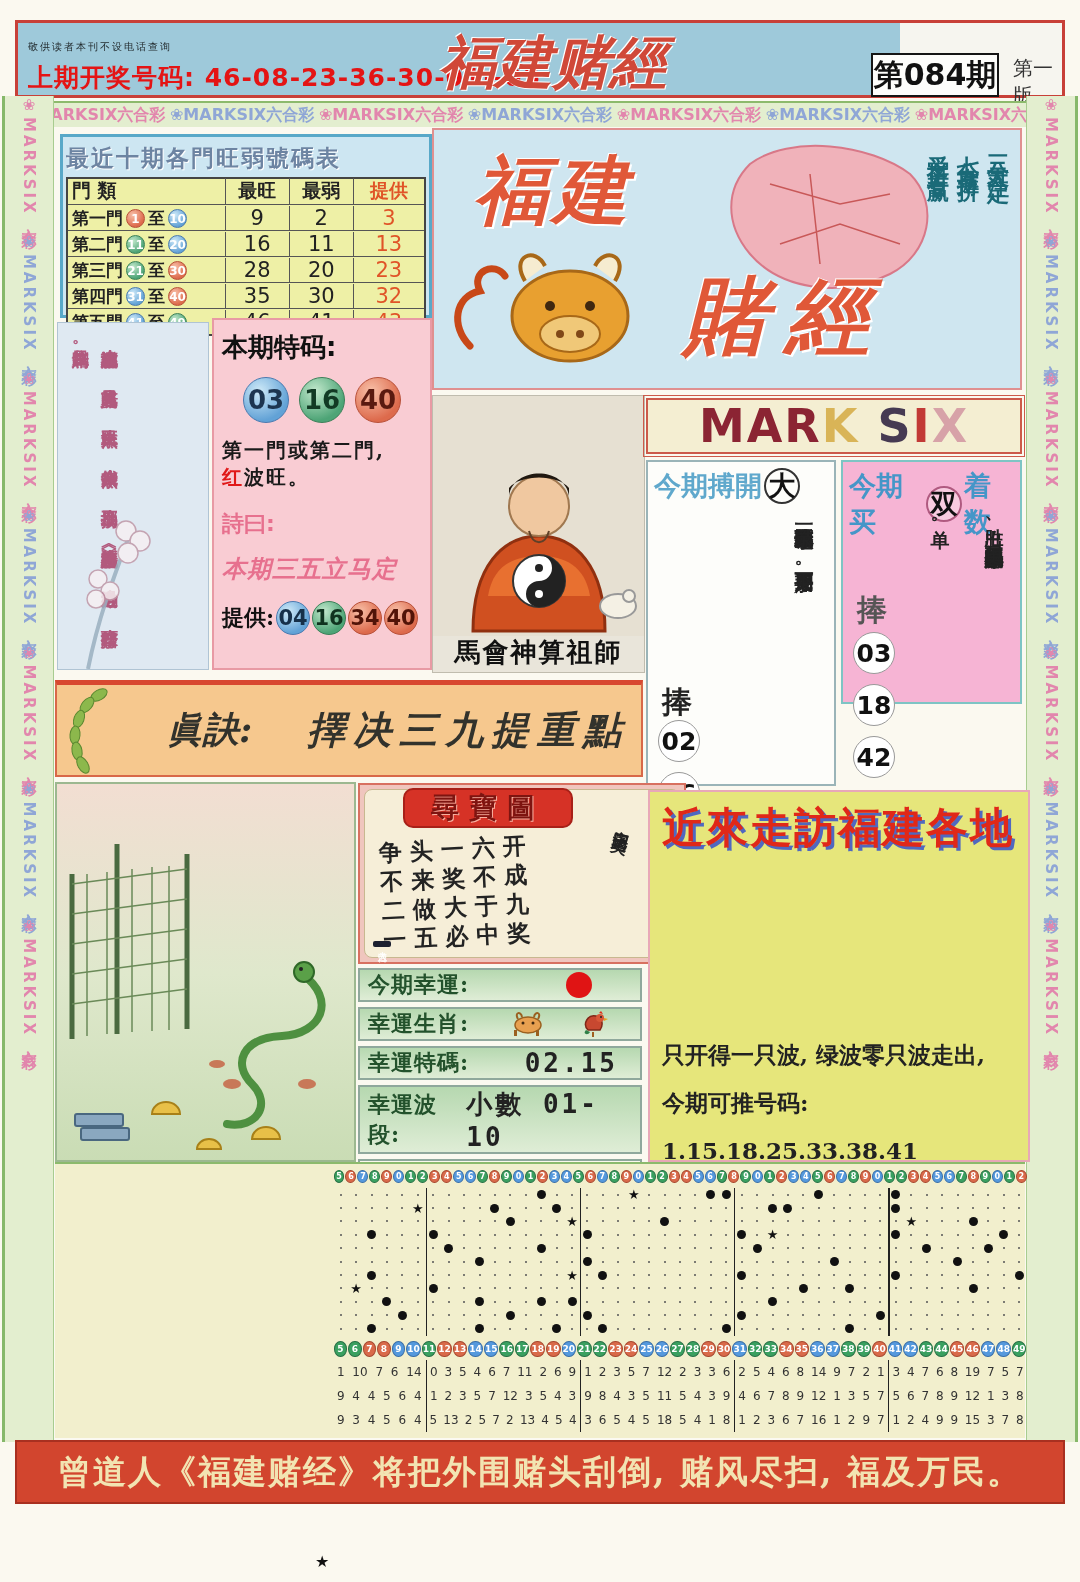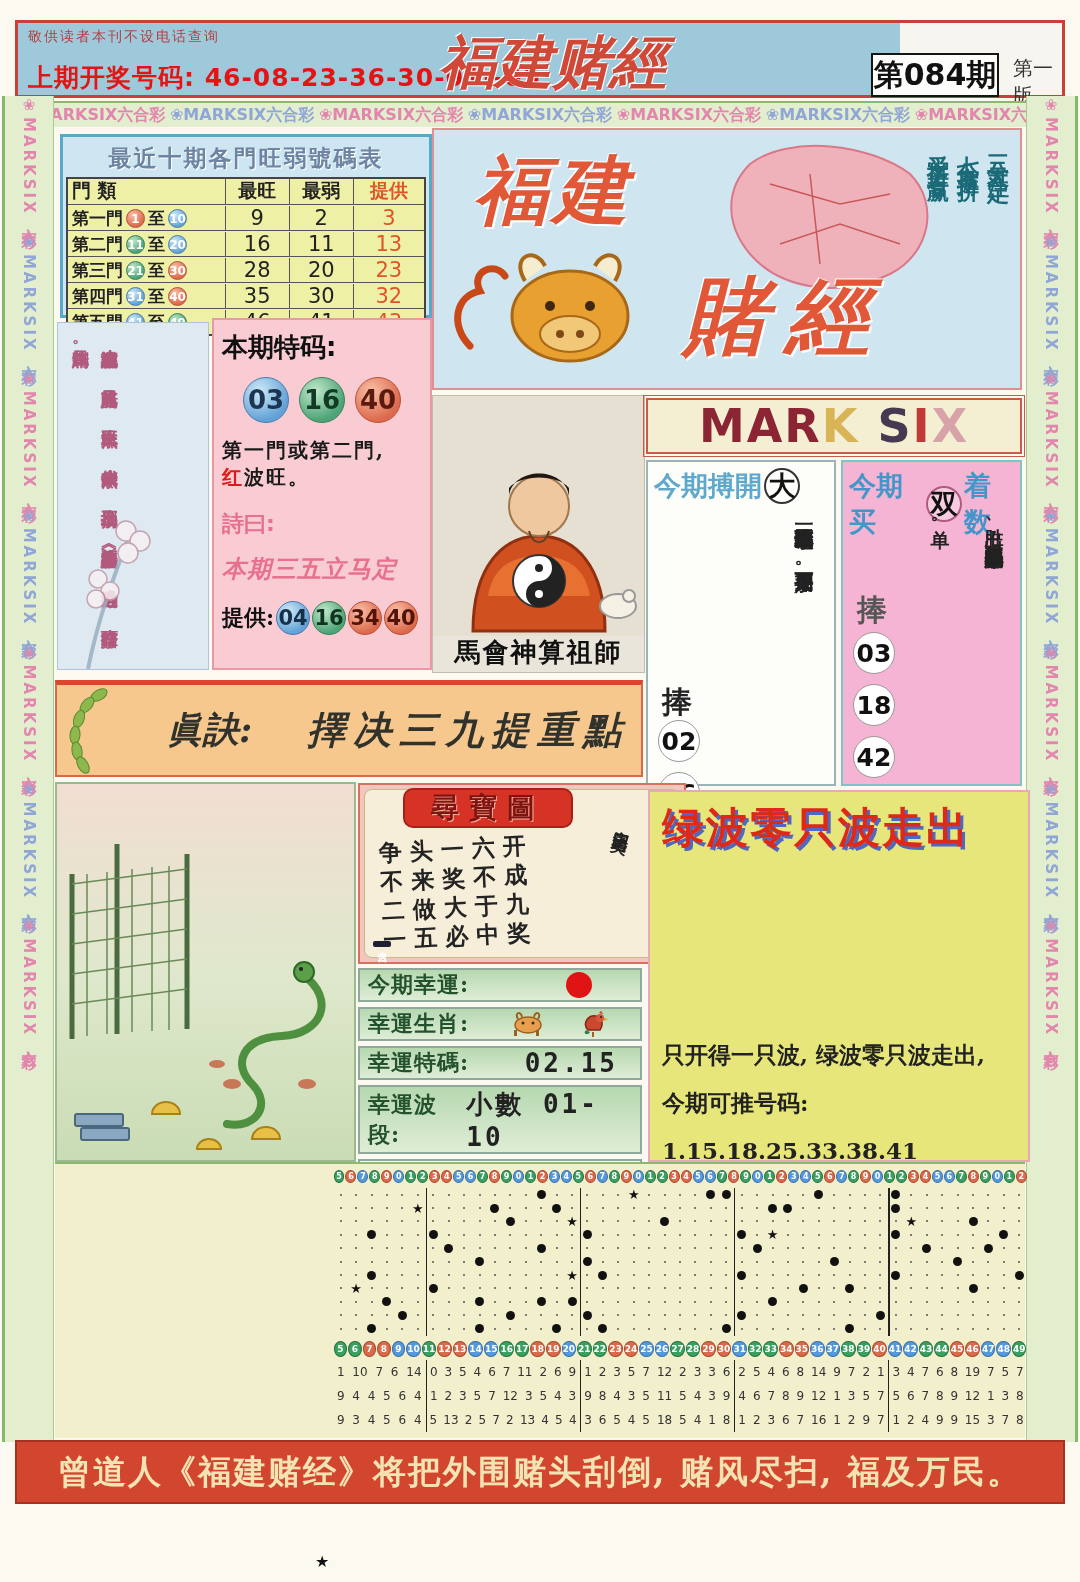--- a/index.html
+++ b/index.html
@@ -3,21 +3,21 @@
 <meta charset="utf-8">
 <style>
   * { margin:0; padding:0; box-sizing:border-box; }
   body { background:#ffffff; font-family:"DejaVu Sans", sans-serif; }
   #page { position:relative; width:1080px; height:1582px; background:#fbf9f0; overflow:hidden; margin:0 auto; }
   .abs { position:absolute; }
 
   
   #header { left:15px; top:20px; width:1050px; height:78px; background:#9ec9da; border:3px solid #c84038; }
   #header-white { right:0; top:0; width:162px; height:72px; background:#f6f5ef; }
-  #notice { left:10px; top:5px; font-size:14px; color:#b91c1c; letter-spacing:2px; opacity:.8; }
+  #notice { left:10px; top:17px; font-size:10px; color:#000000; letter-spacing:2px; opacity:.8; }
   #prev-draw { left:10px; top:38px; font-size:25px; font-weight:bold; color:#e41414; letter-spacing:1px; }
   #masthead { left:370px; top:2px; width:330px; text-align:center; font-size:57px; font-weight:bold; color:#d04838;
               font-family:"DejaVu Serif", serif; font-style:italic; text-shadow:1px 1px 0 #fff,-1px -1px 0 #fff; }
   #issue-box { left:853px; top:30px; width:128px; height:44px; background:#fdfdfb; border:2px solid #151515;
                font-size:30px; font-weight:bold; color:#111; text-align:center; line-height:40px; }
   #edition { left:995px; top:32px; font-size:20px; color:#333; font-family:"DejaVu Serif", serif; }
 
   
   .decor-strip { background:#e3eecf; }
   #decor-top { left:15px; top:101px; width:1050px; height:26px; display:flex; justify-content:space-between;
@@ -25,21 +25,21 @@
   #decor-left { left:2px; top:96px; width:52px; height:1346px; border-left:3px solid #86b86a; border-right:1px solid #a8cc90;
                 display:flex; justify-content:center; overflow:hidden; }
   #decor-right { left:1026px; top:96px; width:52px; height:1346px; border-right:3px solid #86b86a; border-left:1px solid #a8cc90;
                  display:flex; justify-content:center; overflow:hidden; }
   .decor-v { writing-mode:vertical-rl; font-size:15px; letter-spacing:3px; line-height:48px; }
   .decor-unit { font-weight:bold; }
   .decor-pink { color:#e286ad; } .decor-blue { color:#8fa6d6; }
 
   
   #hotcold { left:60px; top:134px; width:372px; height:184px; background:#cde6f2; border:3px solid #58a8c8; padding:3px; }
-  #hotcold-title { text-align:center; font-size:23px; font-weight:bold; color:#6d84a2; letter-spacing:2px;
+  #hotcold-title { font-size:23px; font-weight:bold; color:#6d84a2; letter-spacing:2px;
                    text-shadow:1px 1px 0 #ffffff; padding:3px 0; }
   #hotcold-grid { background:#eef0a6; border:2px solid #444; }
   .hc-row { display:flex; border-top:1px solid #555; height:26px; align-items:flex-end; font-size:17px; }
   .hc-row.hc-head { border-top:none; height:25px; font-weight:bold; font-size:19px; }
   .hc-c0 { width:44%; display:flex; align-items:center; padding-left:4px; gap:3px; color:#222; font-weight:bold; }
   .hc-c1,.hc-c2 { width:18%; text-align:center; border-left:1px solid #555; font-size:21px; color:#222; }
   .hc-c3 { width:20%; text-align:center; border-left:1px solid #555; font-size:21px; color:#e05428; }
   .hc-head .hc-c1,.hc-head .hc-c2 { font-size:19px; } .hc-head .hc-c3 { font-size:19px; color:#e05428; }
 
   
@@ -81,21 +81,21 @@
   .slogan { font-size:22px; font-weight:bold; color:#1a6a78; letter-spacing:6px; line-height:30px;
             font-family:"DejaVu Serif", serif; }
 
   
   #marksix { left:646px; top:398px; width:376px; height:56px; background:#f4eed2; border:2px solid #cc5a4a;
              outline:1px solid #cc5a4a; outline-offset:2px; display:flex; align-items:center; justify-content:center; }
   .ms-letter { font-size:46px; font-weight:bold; font-family:"DejaVu Sans", sans-serif; letter-spacing:2px; }
 
   
   #bigbox { left:646px; top:460px; width:190px; height:326px; background:#fdfdfa; border:2px solid #9ab4b8; padding:6px; }
-  #doublebox { left:841px; top:460px; width:181px; height:326px; background:#f6b4d4; border:2px solid #7ec4c4; padding:6px; }
+  #doublebox { left:841px; top:460px; width:181px; height:244px; background:#f6b4d4; border:2px solid #7ec4c4; padding:6px; }
   .box-title { font-size:27px; font-weight:bold; color:#5fa8cc; display:flex; align-items:center; gap:2px; }
   #doublebox .box-title { color:#4596c8; }
   .circle-char { width:36px; height:36px; border:2px solid #333; border-radius:50%; color:#111; display:inline-flex;
                  align-items:center; justify-content:center; font-size:27px; font-weight:bold; background:transparent; flex:none; }
   #doublebox .circle-char { border-color:#b05a80; background:#f8cce0; }
   .vbody { writing-mode:vertical-rl; text-orientation:upright; font-size:19px; line-height:30px; color:#222;
            font-family:"DejaVu Serif", serif; font-weight:bold; position:absolute; }
   #bigbox .vbody { right:14px; top:52px; height:248px; }
   #doublebox .vbody { right:10px; top:52px; height:260px; }
   .feng { font-size:30px; font-weight:bold; color:#222; position:absolute; left:14px; }
@@ -510,21 +510,21 @@
         <span class="lucky-label">幸運波段:</span>
         <span class="lucky-value">小數 01-10</span>
       </div>
       <div class="lucky-row white">
         <span class="lucky-label"></span>
         <span class="lucky-value">大數 30-40</span>
       </div>
     </div>
 
   <div id="zeng" class="abs">
-    <div id="zeng-title">绿波零只波走出</div>
+    <div id="zeng-title">近來走訪福建各地</div>
     <div id="zeng-body">
       <div>只开得一只波, 绿波零只波走出,</div>
       <div>今期可推号码: 1.15.18.25.33.38.41</div>
       <div>45.</div>
     </div>
   </div>
 
   <div id="chart-strip" class="abs"></div>
   <div id="chart" class="abs">
     <div id="top-balls">

